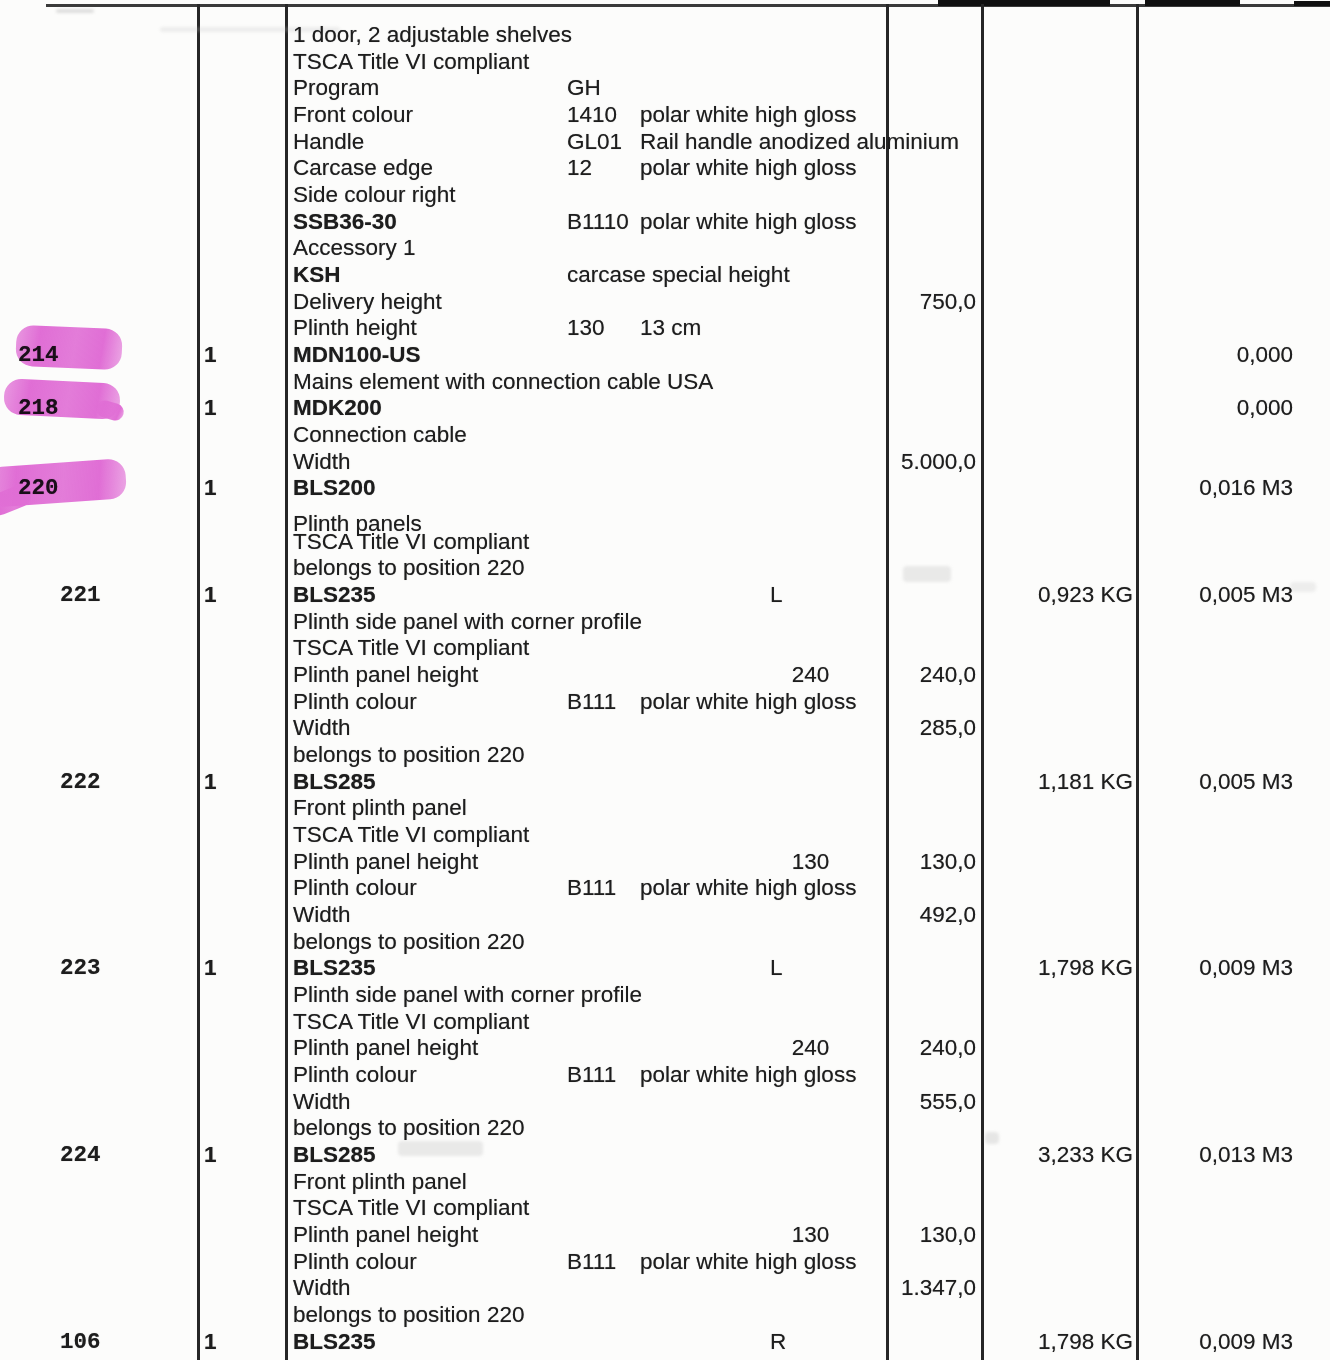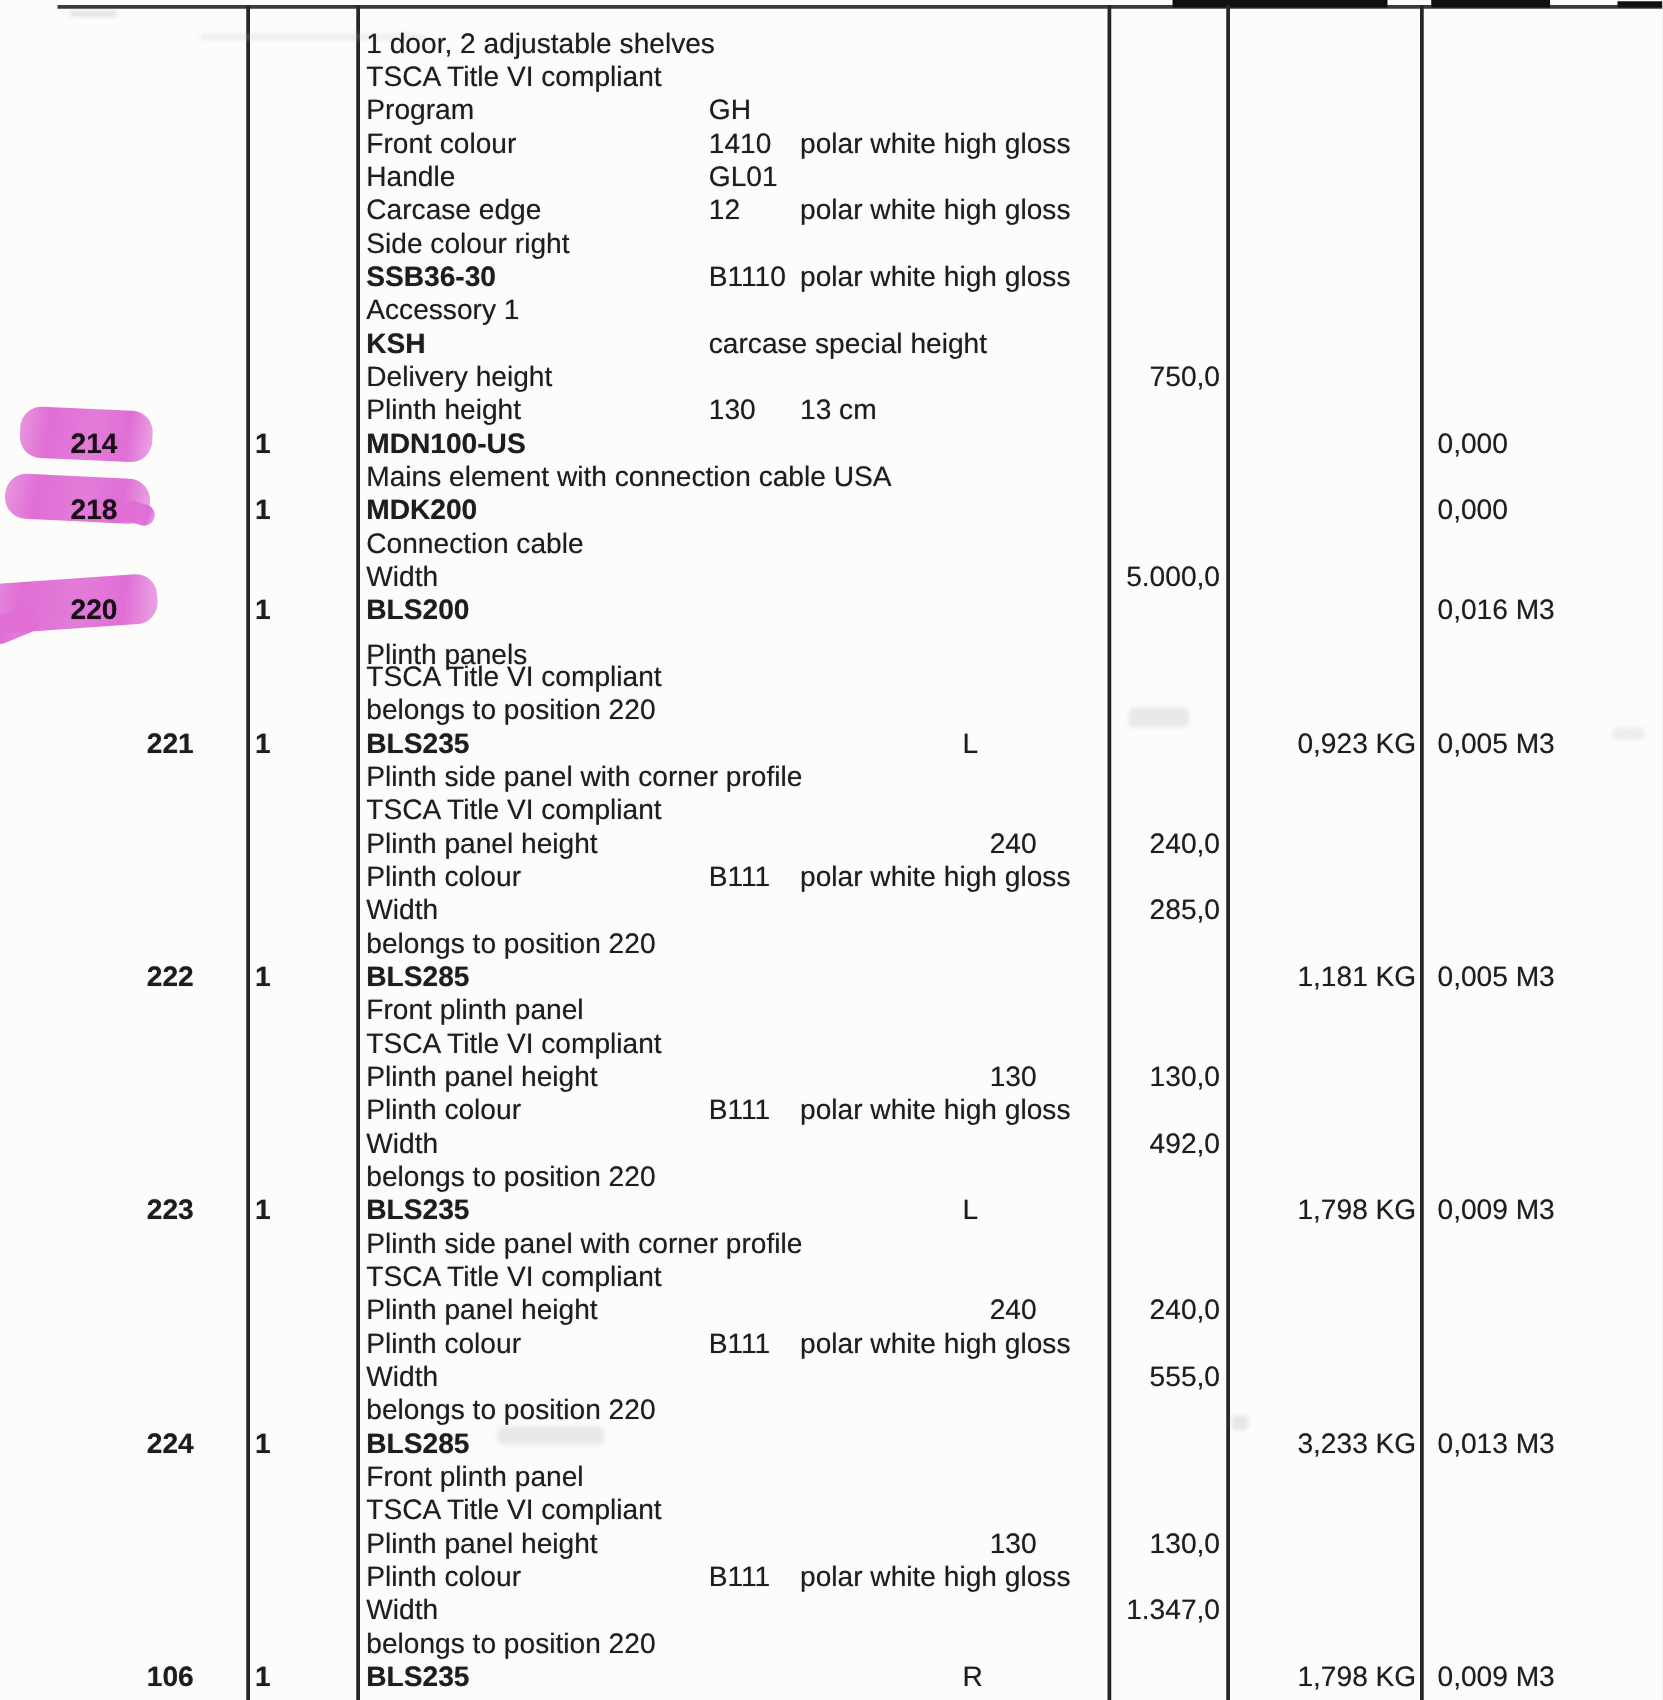--- a/index.html
+++ b/index.html
@@ -13,32 +13,32 @@
   }
   
   .vline{position:absolute;top:4px;bottom:0;background:#262626;}
   .topline{position:absolute;top:4px;height:3px;background:#3a3a3a;}
   .topdash{position:absolute;background:#101010;}
   
   .line{position:absolute;left:0;width:1330px;height:27px;
         font-size:22.5px;line-height:26px;white-space:nowrap;
         text-shadow:0 0 .7px rgba(29,29,29,.55);}
   .line span{position:absolute;top:0;}
-  .f-pos {left:60px;width:95px;text-align:right;font-weight:700;}
+  .f-pos {left:60px;width:95px;text-align:left;font-weight:700;font-family:Liberation Mono, monospace;}
   .f-pos.hl{left:18px;width:76px;}
   .f-qty {left:204px;font-weight:700;}
   .f-text{left:293px;}
   .f-text.bold{font-weight:700;}
   .f-v1  {left:567px;}
   .f-v2  {left:640px;}
   .f-dnum{left:750px;width:121px;text-align:center;}
   .f-flag{left:770px;}
   .f-dim {left:850px;width:126px;text-align:right;top:-4px;}
   .f-kg  {left:990px;width:143px;text-align:right;top:-9px;}
-  .f-m3  {left:1150px;width:143px;text-align:left;top:-9px;}
+  .f-m3  {left:1150px;width:143px;text-align:right;top:-9px;}
   
   .hl-layer{position:absolute;inset:0;pointer-events:none;mix-blend-mode:multiply;z-index:5;}
   .hl-mark{position:absolute;border-radius:17px;}
   
   .smudge{position:absolute;background:#b9b9b9;border-radius:4px;filter:blur(1.5px);}
 </style>
 </head>
 <body>
 
 <div class="page">
@@ -73,20 +73,21 @@
         <span class="f-v1">GH</span>
       </div>
       <div class="line" style="top: 102.01px;">
         <span class="f-text">Front colour</span>
         <span class="f-v1">1410</span>
         <span class="f-v2">polar white high gloss</span>
       </div>
       <div class="line" style="top: 128.68px;">
         <span class="f-text">Handle</span>
         <span class="f-v1">GL01</span>
+        <span class="f-v2">Rail handle anodized aluminium</span>
       </div>
       <div class="line" style="top: 155.35px;">
         <span class="f-text">Carcase edge</span>
         <span class="f-v1">12</span>
         <span class="f-v2">polar white high gloss</span>
       </div>
       <div class="line" style="top: 182.02px;">
         <span class="f-text">Side colour right</span>
       </div>
       <div class="line" style="top: 208.69px;">

